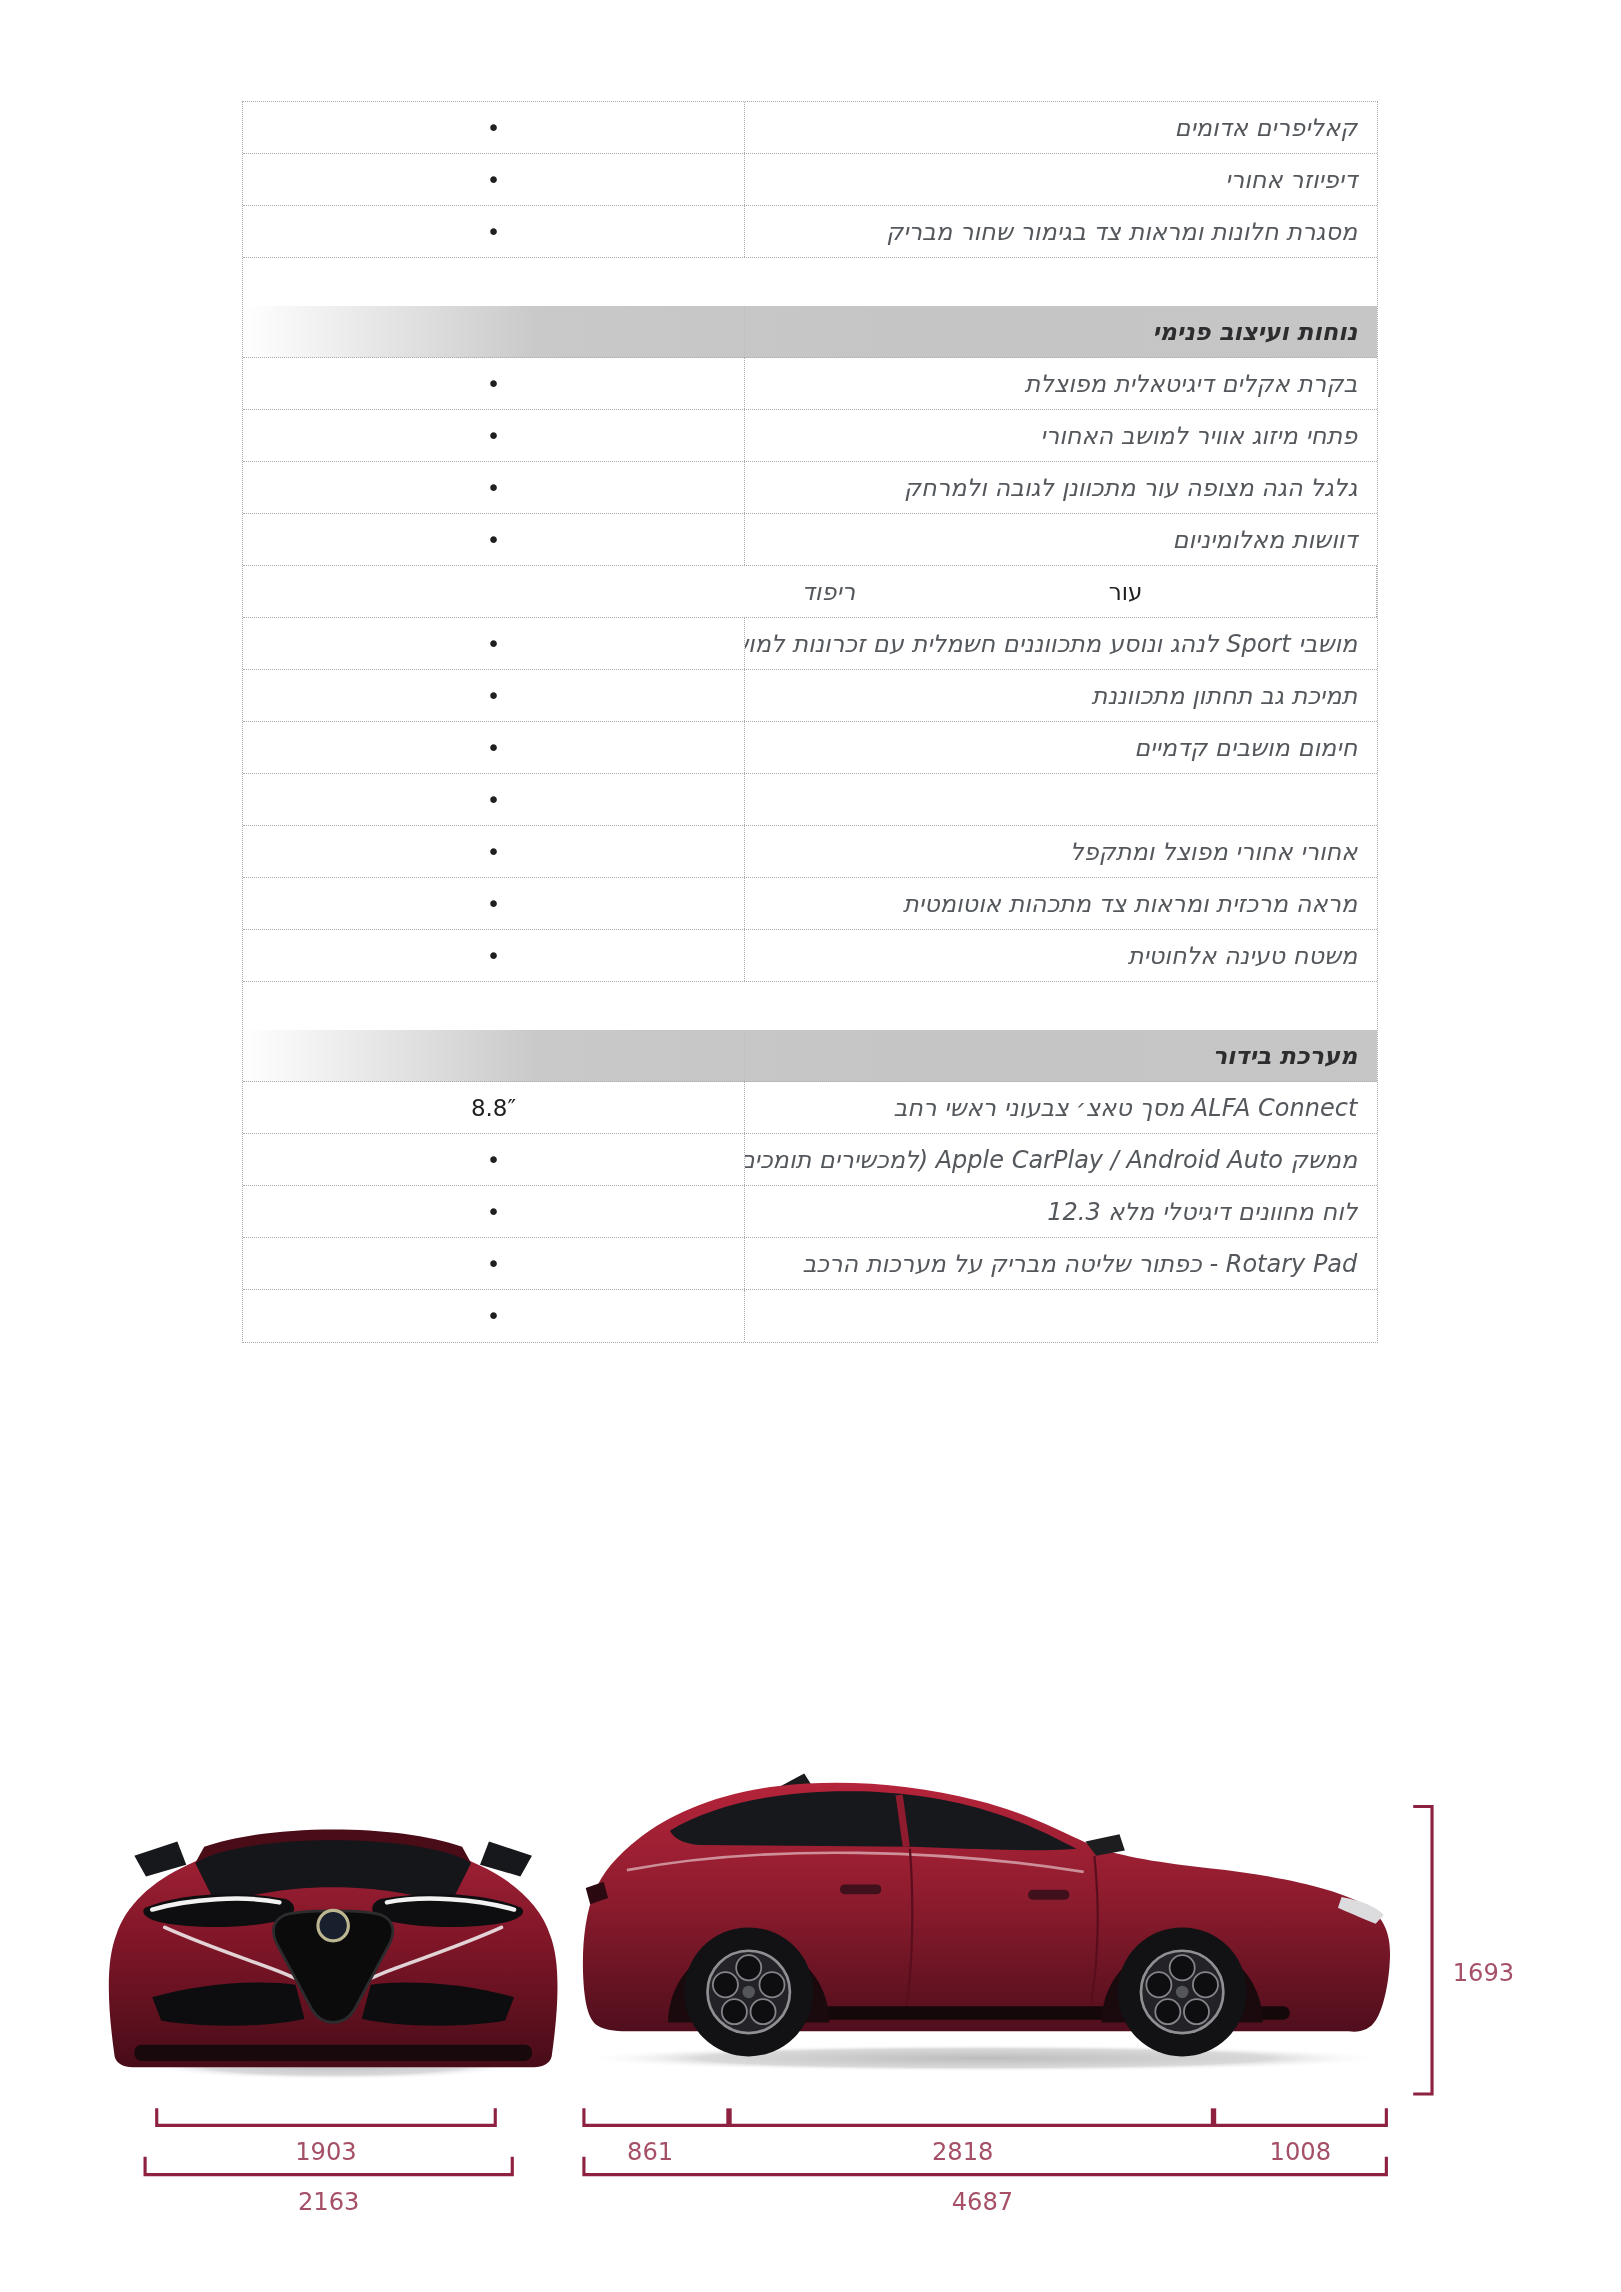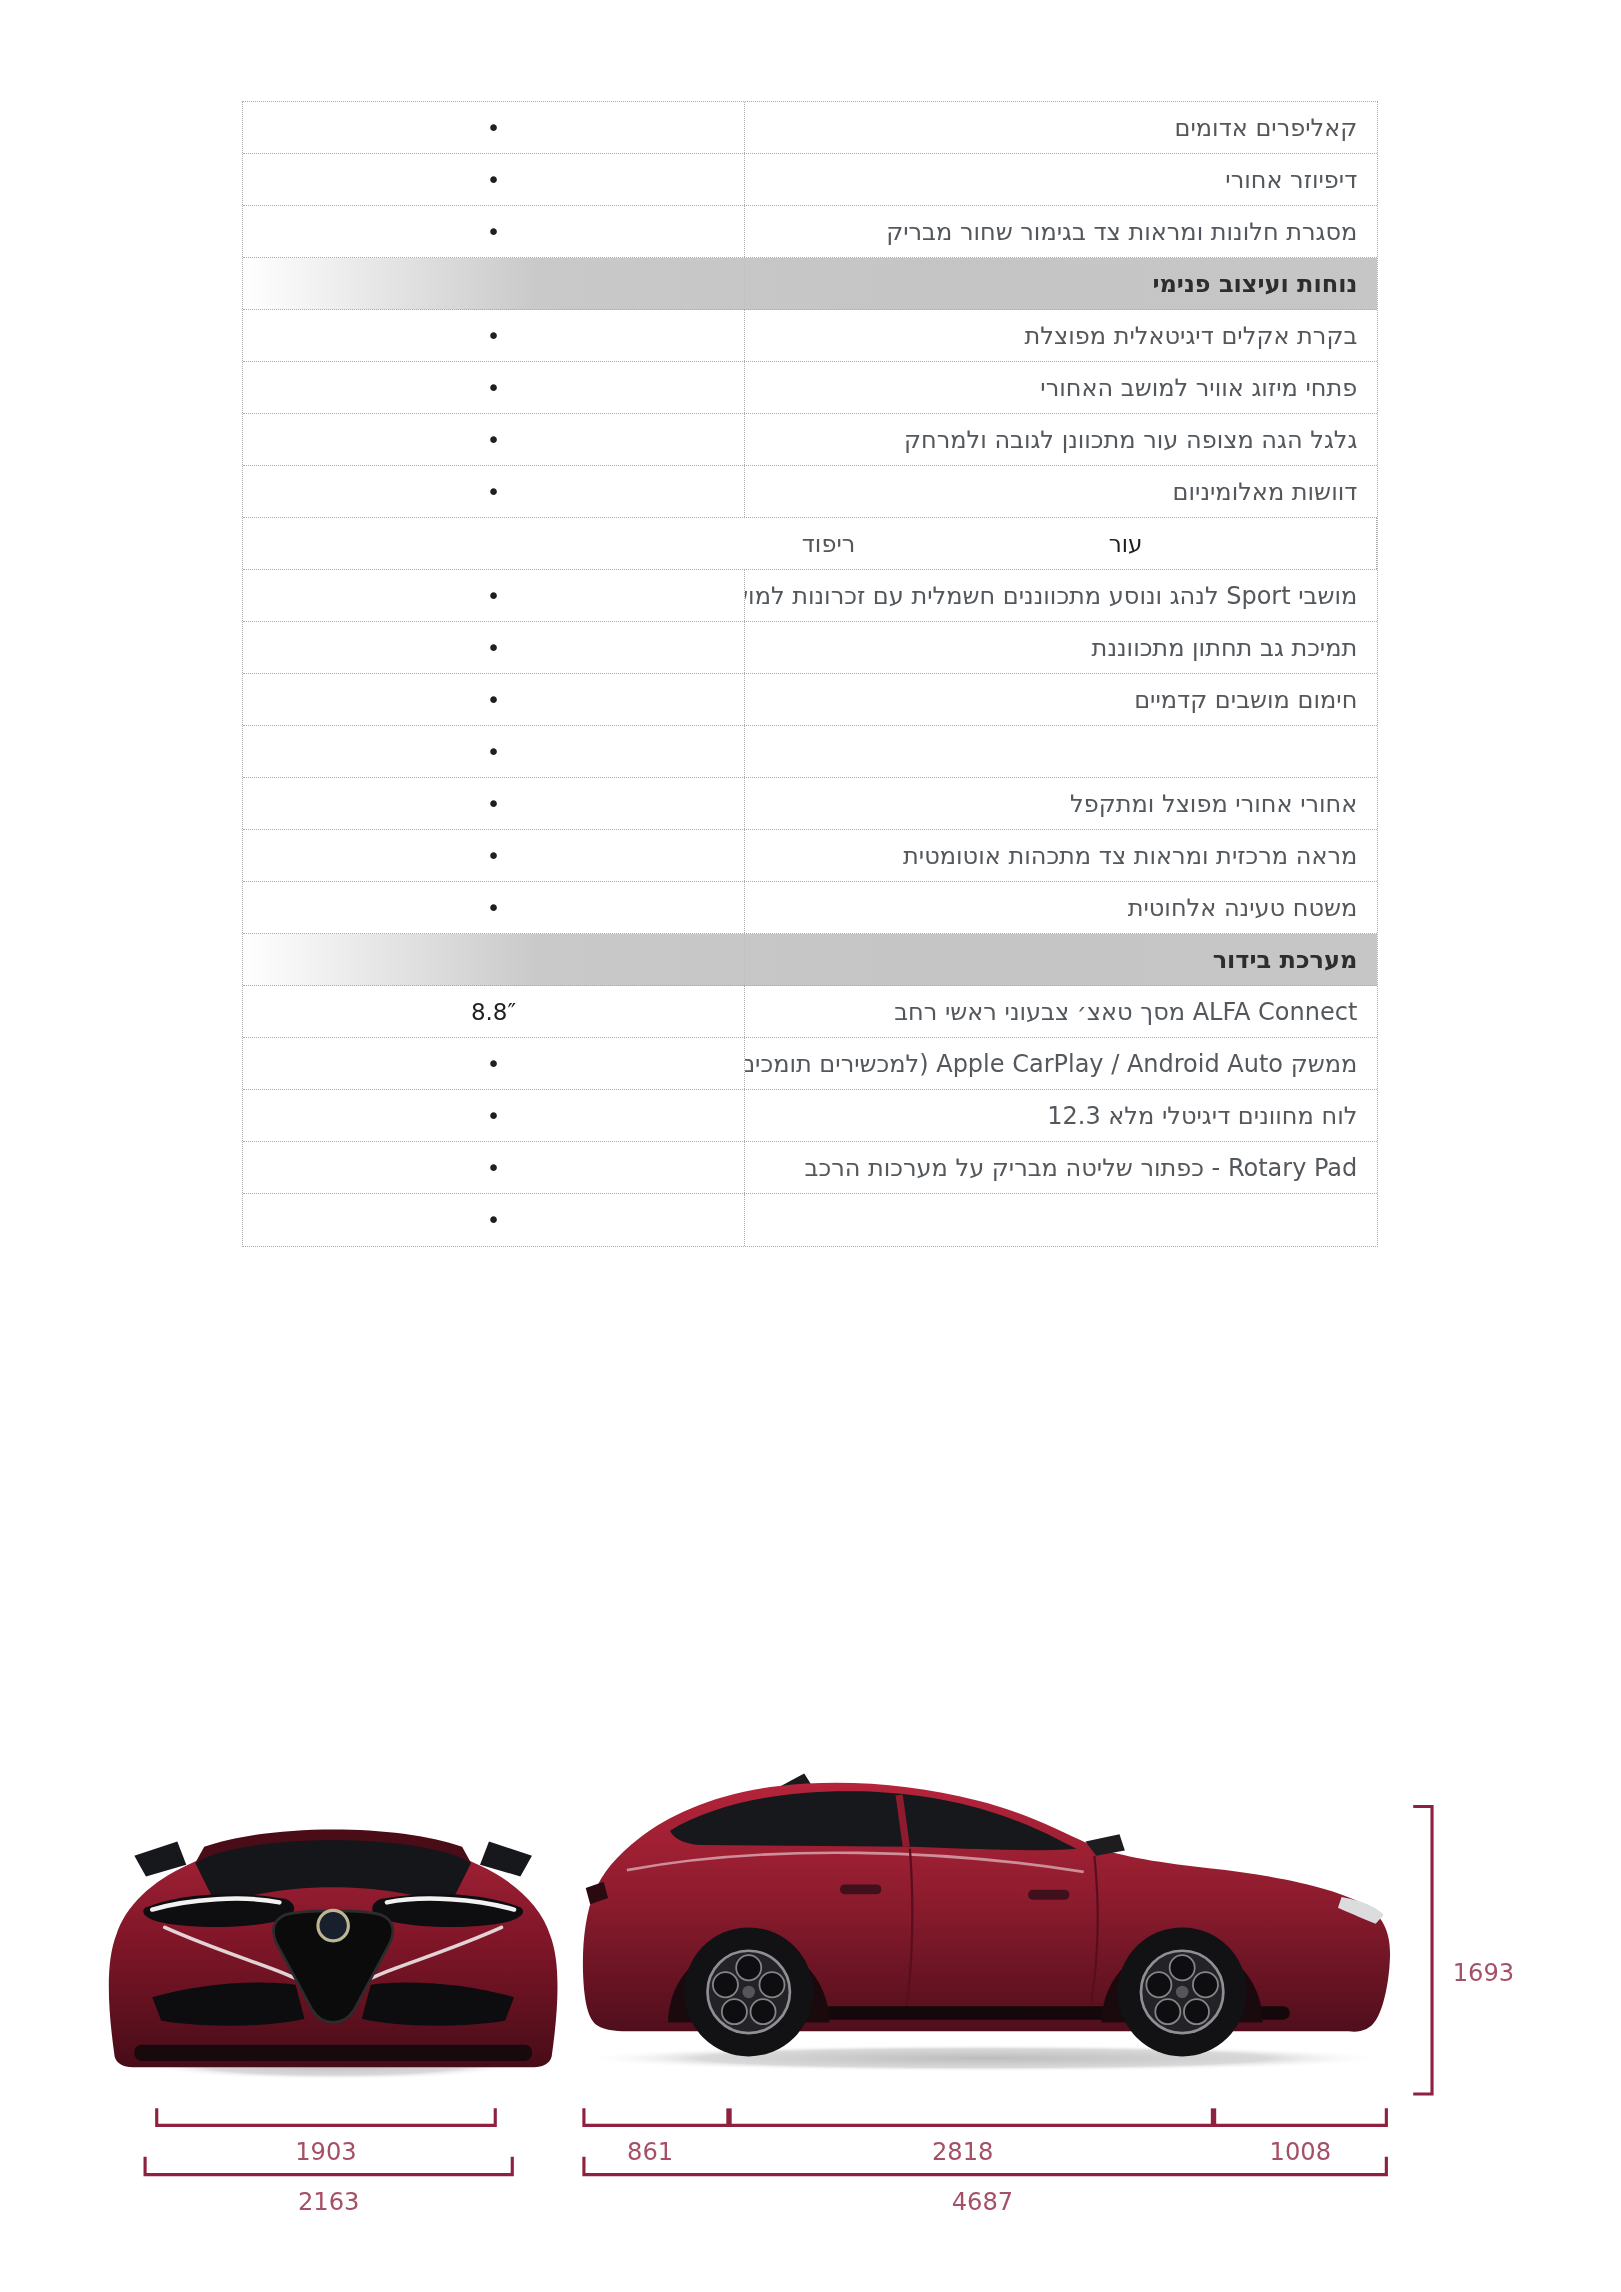--- a/index.html
+++ b/index.html
@@ -8,22 +8,22 @@
   
   .spec-table{position:absolute;left:242px;top:101px;width:1136px;
               border:0.9px dotted #ababab;box-sizing:border-box;background:#fff;}
   .row{display:flex;height:52px;border-bottom:0.9px dotted #ababab;box-sizing:border-box;}
   .row:last-child{border-bottom:none;}
   .cell{box-sizing:border-box;display:flex;align-items:center;}
   .cell-value{width:502px;border-left:none;border-right:0.9px dotted #ababab;
               justify-content:center;color:#1f1f1f;font-size:23px;}
   .cell-label{flex:1;direction:rtl;justify-content:flex-start;
               padding-right:19.7px;padding-left:12.5px;color:#54585c;font-size:24px;
-              white-space:nowrap;overflow:hidden;}
-  .row.section{background:linear-gradient(90deg,#ffffff 0%,#c9c9ca 26%,#c5c5c6 60%,#c6c6c7 100%);}
+              white-space:nowrap;overflow:hidden;font-style:italic;}
+  .row.section{background:linear-gradient(90deg,#ffffff 0%,#c9c9ca 26%,#c5c5c6 60%,#c6c6c7 100%);margin-top:48px;}
   .row.section .cell-label{font-weight:bold;color:#2d2d2f;}
   .row.section .cell-value{border-right:0.9px dotted #bdbdbd;}
   
   .diagram{position:absolute;left:0;top:0;width:1621px;height:2293px;pointer-events:none;}
   .dim-text{font-family:"DejaVu Sans","Liberation Sans",sans-serif;font-size:27px;}
 </style>
 </head>
 <body>
 
 <div class="page">

